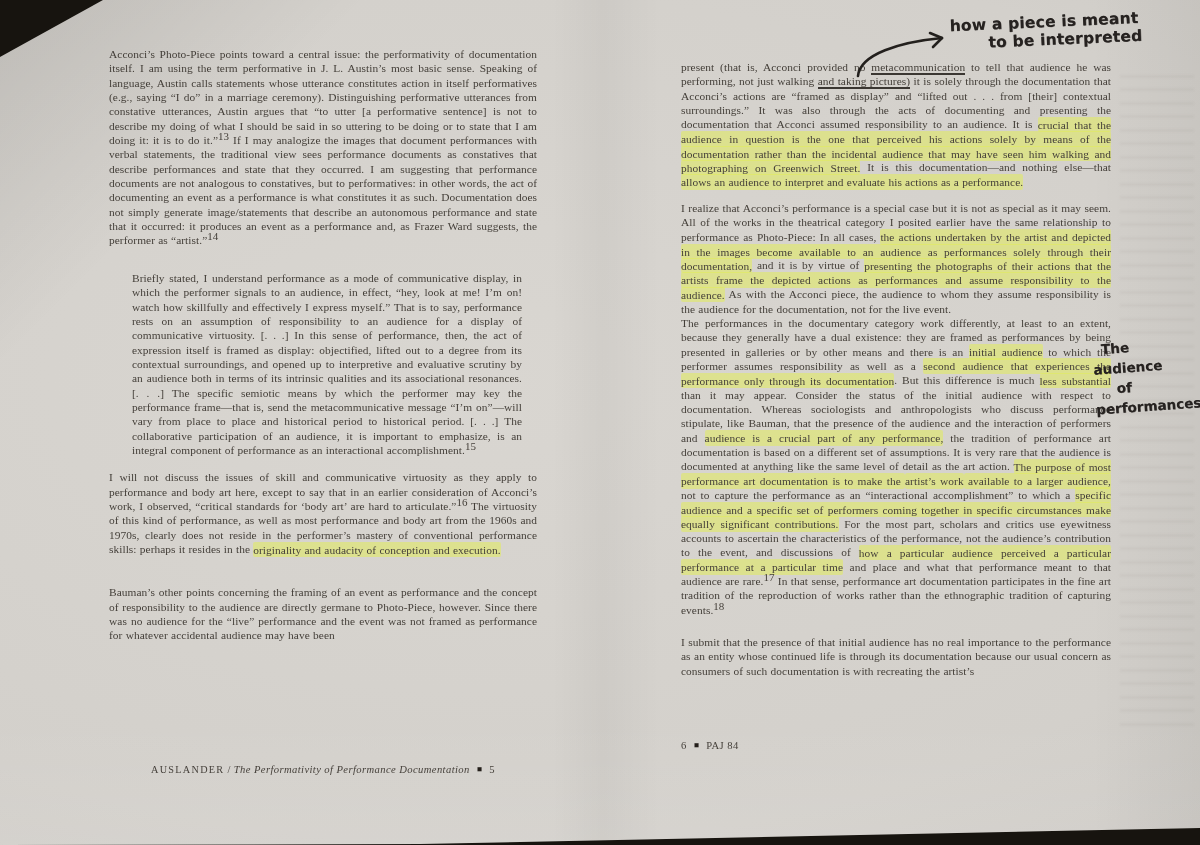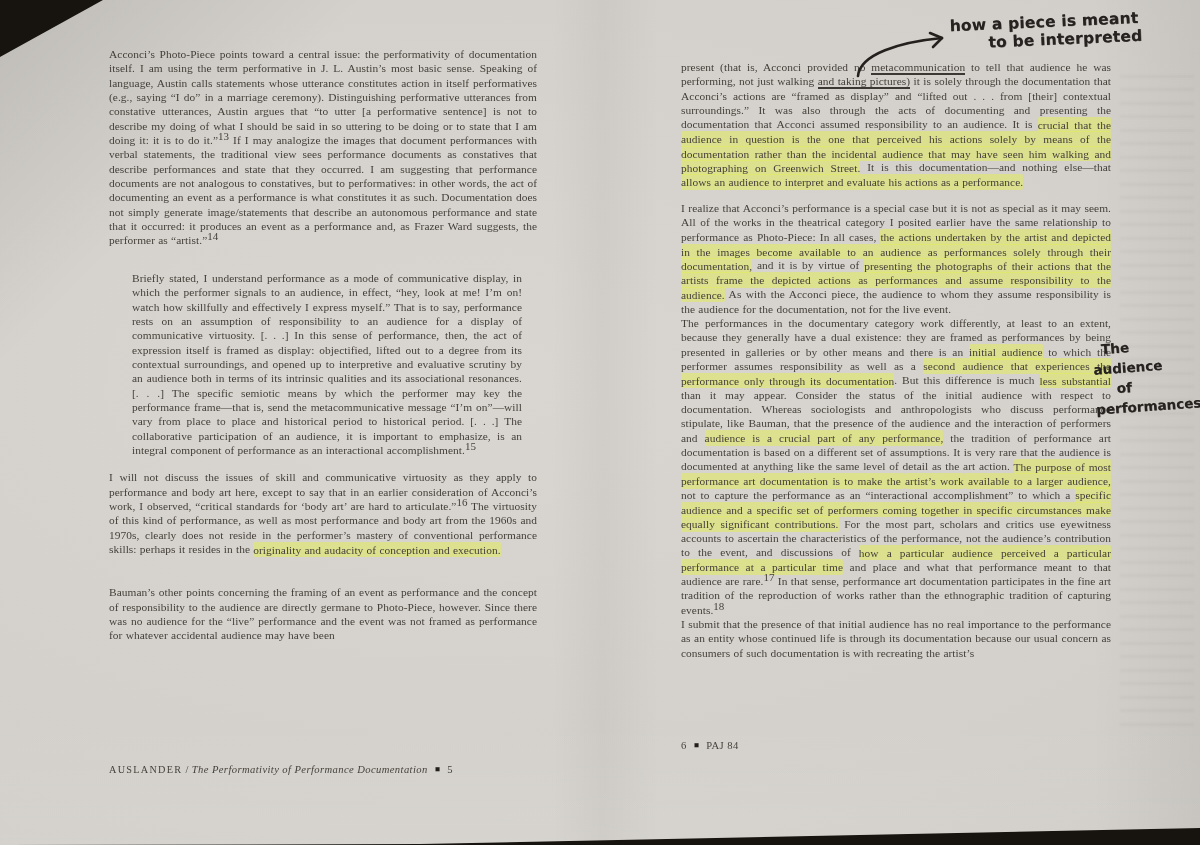--- a/index.html
+++ b/index.html
@@ -18,28 +18,28 @@
   .col-left{left:109px;top:47px}
   .col-right{left:681px;top:60px;width:430px}
   .para{margin:0}
   .quote{margin-left:23px;margin-right:15px}
   #left-paragraphs p:nth-child(2){margin-top:23px}
   #left-paragraphs p:nth-child(3){margin-top:13px}
   #left-paragraphs p:nth-child(4){margin-top:29px}
   #left-paragraphs p:nth-child(5){margin-top:12px}
   #right-paragraphs p:nth-child(2){margin-top:12px}
   #right-paragraphs p:nth-child(3){margin-top:0}
-  #right-paragraphs p:nth-child(4){}
+  #right-paragraphs p:nth-child(4){margin-top:18px}
   .it{}
   .hl{background:rgba(227,238,84,0.52);box-decoration-break:clone;-webkit-box-decoration-break:clone;
       padding:1.5px 0 2px;border-radius:2px}
   .pen-u{border-bottom:2.4px solid rgba(38,33,28,0.88)}
   sup.fn{font-size:11px;line-height:0;letter-spacing:0;vertical-align:baseline;position:relative;top:-4px}
   .footer{position:absolute;font-size:10.6px;color:#46413b;letter-spacing:0.4px}
-  .footer-left{left:109px;top:764px;width:428px;text-align:left}
+  .footer-left{left:109px;top:764px;width:428px;text-align:center}
   .footer-right{left:681px;top:740px}
   .fcaps{letter-spacing:1.3px;font-size:10.2px}
   .fsep{margin:0 3px}
   .fit{font-style:italic}
   .fsq{font-size:8.5px;margin:0 7px;position:relative;top:-1px;color:#241f1a}
   .hand{position:absolute;font-family:"DejaVu Sans",sans-serif;font-weight:bold;color:#262220;
         text-shadow:0.4px 0.3px 0 rgba(38,34,32,0.55)}
   .note-top{left:950px;top:13px;font-size:15.5px;line-height:19px;transform:rotate(-2.5deg);letter-spacing:0.2px}
   .note-top .l2{margin-left:38px;margin-top:-1px}
   .note-margin{left:1094px;top:336px;font-size:13.5px;line-height:20px;transform:rotate(-4deg)}

